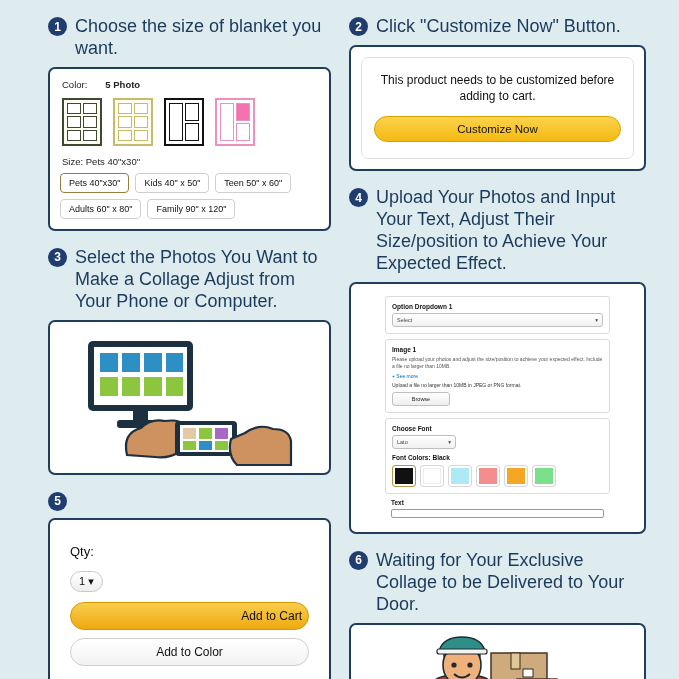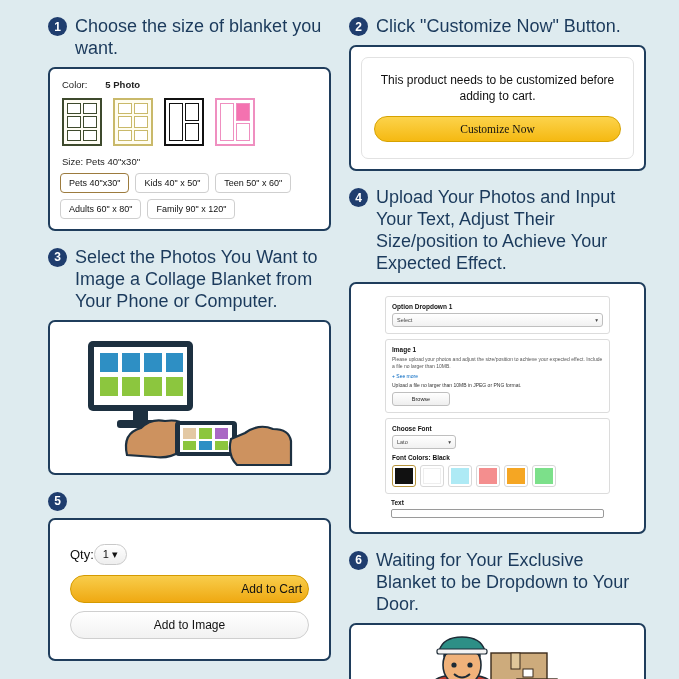--- a/index.html
+++ b/index.html
@@ -86,21 +86,21 @@
     border: 1px solid #e2e2e2; border-radius: 7px;
     padding: 14px 12px 16px; text-align: center;
     margin: 2px;
   }
   .notice p { font-size: 12px; color: #111; line-height: 1.35; }
   .btn-yellow {
     margin-top: 12px;
     background: linear-gradient(#fcd34b,#f5b912);
     border: 1px solid #d6a200; border-radius: 16px;
     padding: 6px 10px; font-size: 11.5px; color: #111;
-    text-align: center; font-weight: normal; font-family: Liberation Serif, serif;
+    text-align: center; font-weight: normal;
   }
 
   
   .illus3 { height: 143px; display:flex; align-items:center; justify-content:center; }
 
   
   .formpanel { background:#fff; padding: 6px 30px 6px; }
   .fgroup { border: 1px solid #dcdcdc; border-radius: 3px; padding: 6px; margin-bottom: 5px; background:#fff; }
   .flabel { font-size: 6.5px; font-weight: bold; color: #111; margin-bottom: 3px; }
   .fselect {
@@ -118,21 +118,21 @@
     font-size: 5.5px; color: #222; padding: 3px 0; width: 58px; text-align:center;
   }
   .fselect-sm { width: 64px; }
   .colorsw { display: flex; flex-wrap: wrap; gap: 4px; margin-top: 4px; }
   .cbox { width: 24px; height: 22px; border: 1px solid #d8d8d8; border-radius: 3px; padding: 2px; }
   .cbox.active { border: 1.5px solid #b8963f; }
   .cbox i { display:block; width:100%; height:100%; }
   .finput { border: 1px solid #9a9a9a; border-radius: 2px; height: 9px; background:#fff; }
 
   
-  .qtyrow { display:flex; align-items:center; margin: 18px 0 10px 14px; }
+  .qtyrow { display:flex; align-items:flex-start; gap: 12px; margin: 18px 0 10px 14px; flex-direction: column; }
   .qtylab { font-size: 13px; color: #111; }
   .qtysel {
     border: 1px solid #c9c9c9; border-radius: 12px;
     background: linear-gradient(#fff,#eee);
     padding: 3px 8px; font-size: 11px; color: #111;
     display:flex; align-items:center; gap:3px;
   }
   .btn-cart {
     background: linear-gradient(#f8cd4b,#efa912);
     border: 1px solid #d49a00; border-radius: 16px;
@@ -211,21 +211,21 @@
           <div class="chip sel">Pets 40"x30"</div>
           <div class="chip">Kids 40" x 50"</div>
           <div class="chip">Teen 50" x 60"</div>
           <div class="chip">Adults 60" x 80"</div>
           <div class="chip">Family 90" x 120"</div>
         </div>
       </div>
 
       <div class="step-head" style="margin-top:16px">
         <div class="badge">3</div>
-        <div class="step-text">Select the Photos You Want to Image a Collage Blanket from Your Phone or Computer.</div>
+        <div class="step-text">Select the Photos You Want to Make a Collage Adjust from Your Phone or Computer.</div>
       </div>
       <div class="card" style="padding:4px">
         <div class="illus3">
           <svg width="270" height="140" viewBox="0 0 270 140">
 
             <rect x="33" y="14" width="105" height="70" rx="5" fill="#1d3040"></rect>
             <rect x="39" y="20" width="93" height="58" fill="#ffffff"></rect>
             <g fill="#2e8fc4">
               <rect x="45" y="26" width="18" height="19"></rect>
               <rect x="67" y="26" width="18" height="19"></rect>
@@ -264,21 +264,21 @@
       </div>
       <div class="card" style="padding:6px 6px 14px">
         <div class="qtyrow">
           <span class="qtylab">Qty:</span>
           <span class="qtysel">
             <span>1</span>
             <span>▾</span>
           </span>
         </div>
         <div class="btn-cart">Add to Cart</div>
-        <div class="btn-list">Add to Image</div>
+        <div class="btn-list">Add to Color</div>
       </div>
 
     </div>
 
     <div class="col col-right">
 
       <div class="step-head">
         <div class="badge">2</div>
         <div class="step-text">Click "Customize Now" Button.</div>
       </div>
@@ -344,21 +344,21 @@
           <div style="padding:0 6px 2px">
             <div class="flabel">Text</div>
             <div class="finput"></div>
           </div>
 
         </div>
       </div>
 
       <div class="step-head" style="margin-top:16px">
         <div class="badge">6</div>
-        <div class="step-text">Waiting for Your Exclusive Blanket to be Dropdown to Your Door.</div>
+        <div class="step-text">Waiting for Your Exclusive Collage to be Delivered to Your Door.</div>
       </div>
       <div class="card" style="padding:4px">
         <div class="illus6">
           <svg width="250" height="108" viewBox="0 0 250 108">
 
             <rect x="118" y="22" width="56" height="38" fill="#cdab7c" stroke="#3a2a1a" stroke-width="1.4"></rect>
             <rect x="138" y="22" width="9" height="16" fill="#e0c79a" stroke="#3a2a1a" stroke-width="1"></rect>
             <rect x="150" y="38" width="10" height="8" fill="#fff" stroke="#3a2a1a" stroke-width="1"></rect>
             <rect x="96" y="50" width="48" height="34" fill="#d8bb8e" stroke="#3a2a1a" stroke-width="1.4"></rect>
             <rect x="144" y="48" width="40" height="38" fill="#b08a57" stroke="#3a2a1a" stroke-width="1.4"></rect>

